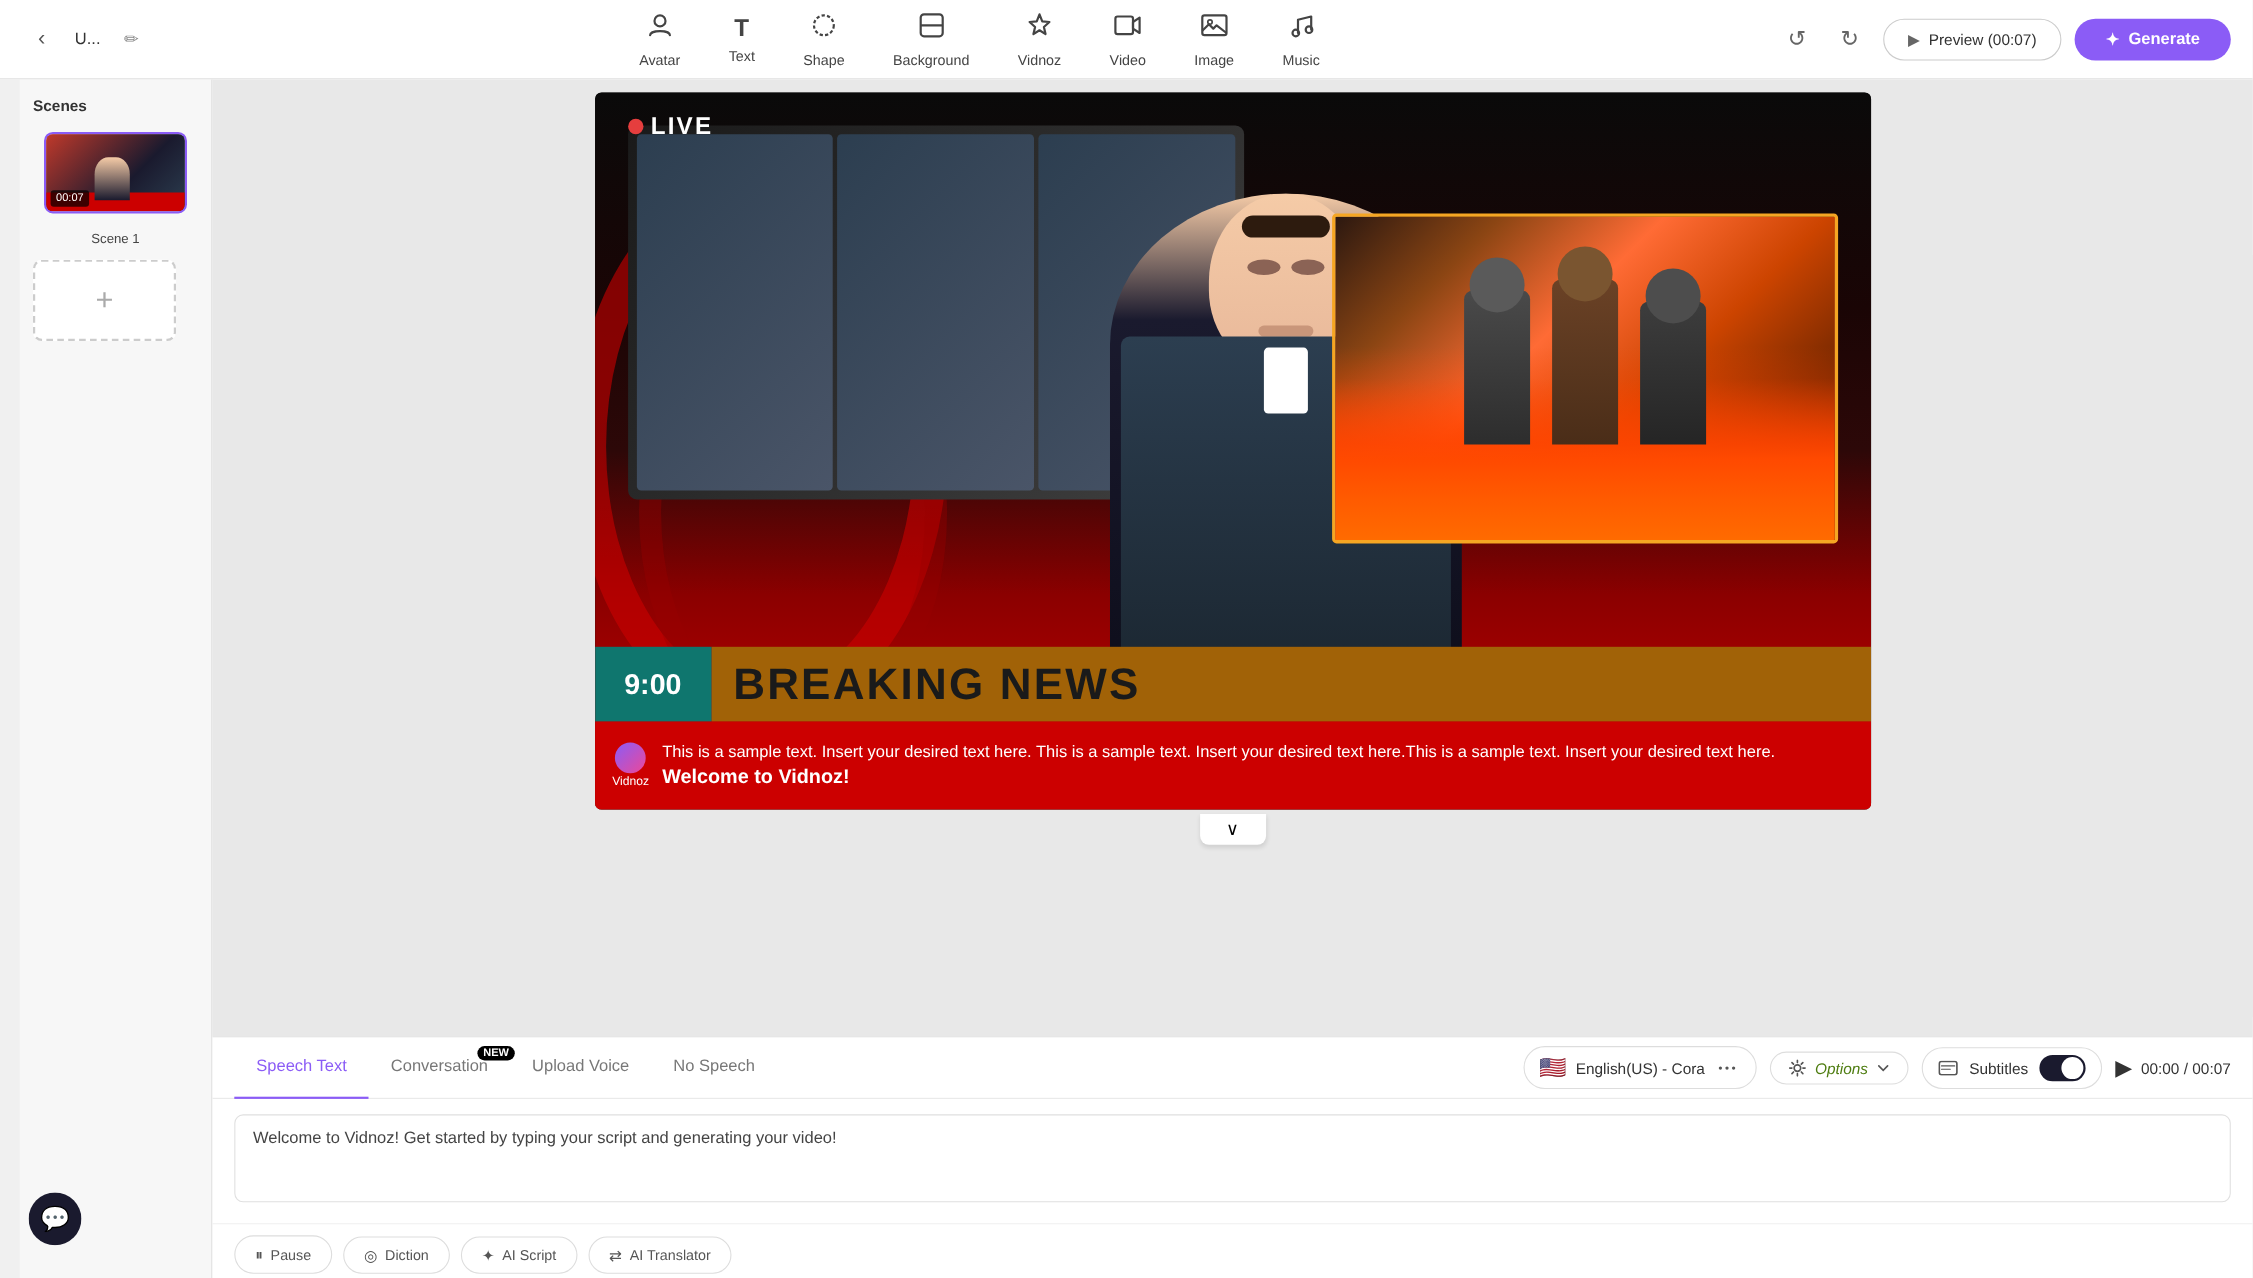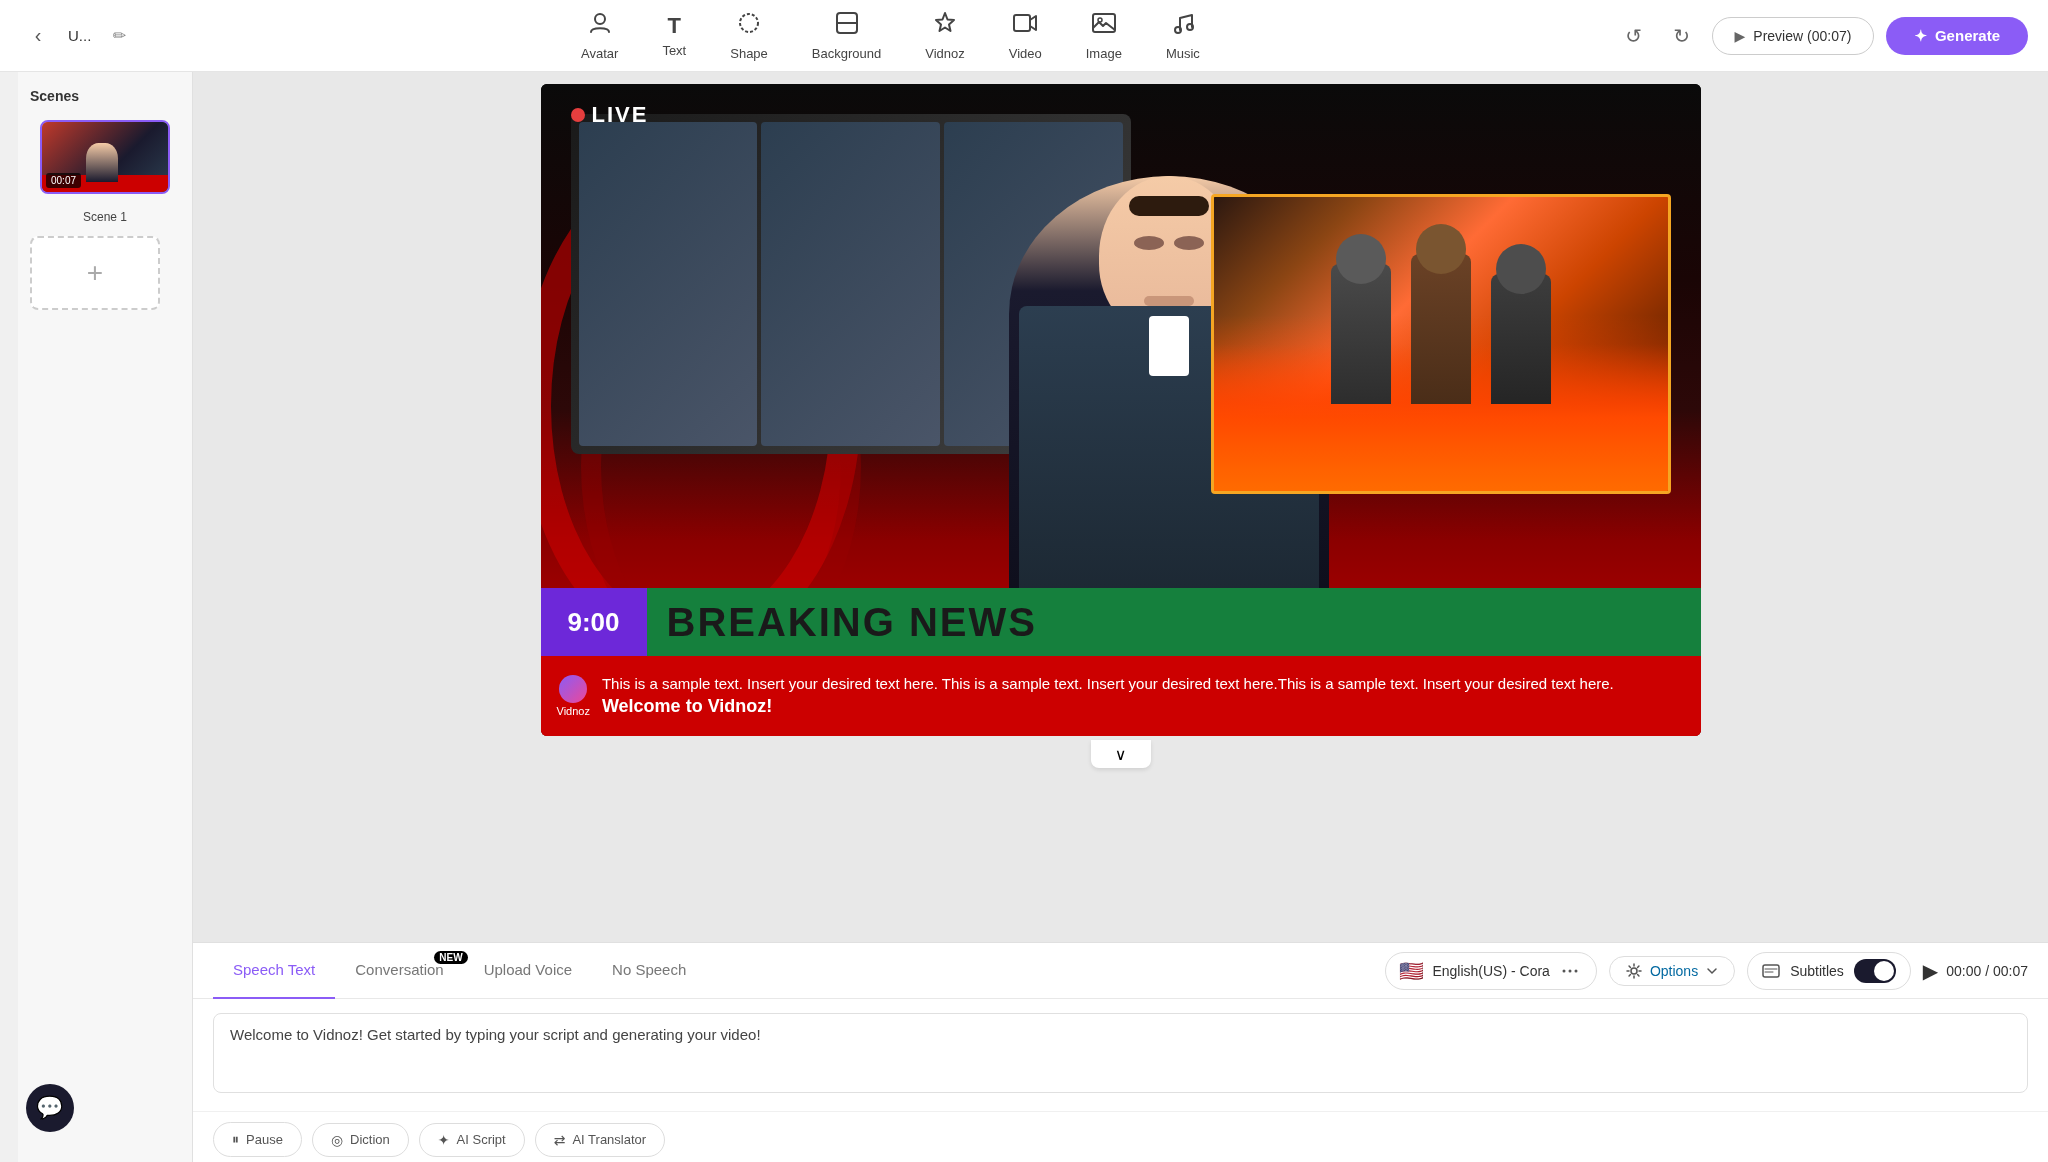--- a/index.html
+++ b/index.html
@@ -219,29 +219,29 @@
     }
     
     .breaking-news-bar {
       position: absolute;
       bottom: 80px; left: 0; right: 0;
       height: 68px;
       display: flex;
       z-index: 4;
     }
     .time-block {
-      background: #6d28d9;
+      background: #0f766e;
       width: 106px;
       display: flex; align-items: center; justify-content: center;
     }
     .time-text {
       color: #fff; font-size: 26px; font-weight: 700;
     }
     .news-title-block {
-      background: #15803d;
+      background: #a16207;
       flex: 1;
       display: flex; align-items: center; padding: 0 20px;
     }
     .breaking-news-text {
       font-size: 40px; font-weight: 900; color: #1a1a1a; letter-spacing: 2px;
     }
     
     .ticker-bar {
       position: absolute;
       bottom: 0; left: 0; right: 0;
@@ -336,21 +336,21 @@
       border-radius: 50%;
       background: none; cursor: pointer;
       display: flex; align-items: center; justify-content: center;
       font-size: 16px; color: #555;
     }
     .options-btn {
       display: flex; align-items: center; gap: 8px;
       border: 1.5px solid #ddd;
       border-radius: 20px;
       padding: 6px 16px;
-      cursor: pointer; font-size: 14px; color: #0369a1; background: none;
+      cursor: pointer; font-size: 14px; color: #4d7c0f; background: none; font-style: italic;
     }
     .subtitles-row {
       display: flex; align-items: center; gap: 10px;
       border: 1.5px solid #ddd; border-radius: 20px;
       padding: 6px 14px;
     }
     .subtitles-label { font-size: 14px; color: #333; }
     .toggle-switch {
       width: 42px; height: 24px;
       background: #1a1a2e;

